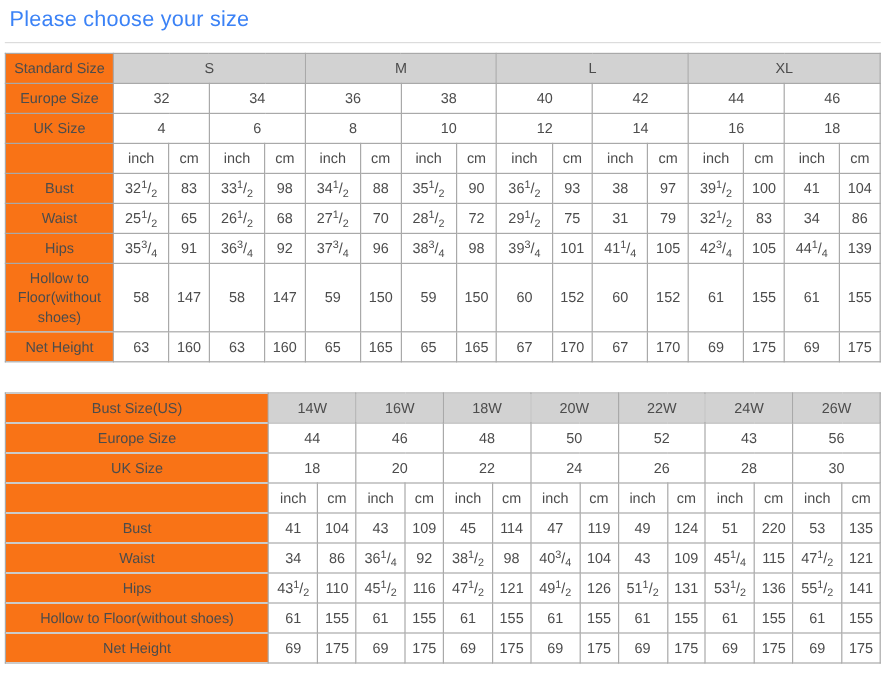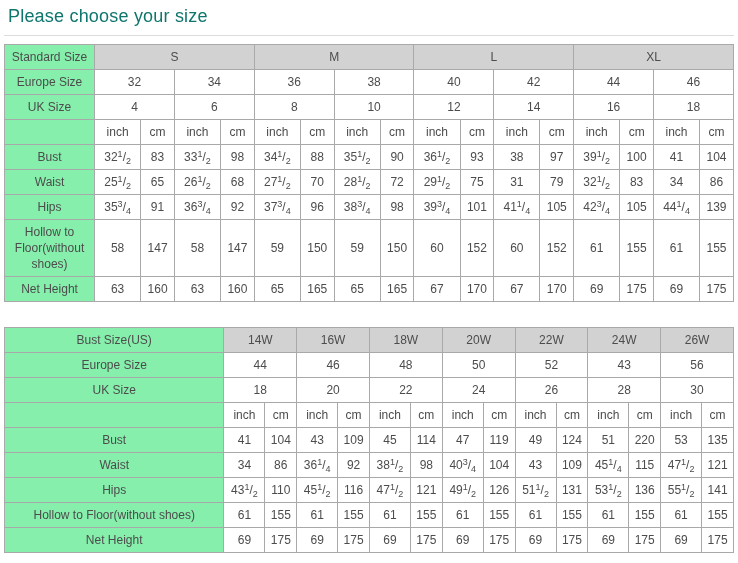--- a/index.html
+++ b/index.html
@@ -3,38 +3,38 @@
 <meta charset="utf-8">
 <style>
   html,body{margin:0;padding:0;background:#ffffff;}
   body{
     width:738px;height:563px;overflow:hidden;
     font-family:"Liberation Sans","DejaVu Sans",sans-serif;
     color:#4c4c4c;
   }
   .wrap{padding:3px 4px 0 4px;}
   .page-title{
-    font-size:18px;font-weight:400;color:#0f766e;
+    font-size:18px;font-weight:400;color:#3b82f6;
     margin:3px 0 8px 4px;letter-spacing:0.2px;
   }
   .title-rule{border:0;border-top:1px solid #dcdcdc;margin:0 0 8px 0;}
   table.size-table{
     border-collapse:collapse;table-layout:fixed;
     width:730px;border:1px solid #858585;
     background:#fff;
   }
   table.size-table td{
     border:1px solid #a9a9a9;
     text-align:center;vertical-align:middle;
     font-size:12px;line-height:16px;
     padding:4px 1px;
     overflow:hidden;
     color:#4c4c4c;
   }
-  table.size-table td.lbl{background:#86efac;}
+  table.size-table td.lbl{background:#f97316;}
   table.size-table td.grp{background:#d2d2d2;}
   table.size-table td.val{background:#ffffff;}
   table.t2{margin-top:25px;}
   .t1 col.c-label{width:88px;}
   .t1 col.c-inch{width:45px;}
   .t1 col.c-cm{width:33px;}
   .t2 col.c-label{width:214px;}
   .t2 col.c-inch{width:40px;}
   .t2 col.c-cm{width:31px;}
   sup,sub{font-size:9px;line-height:0;}

